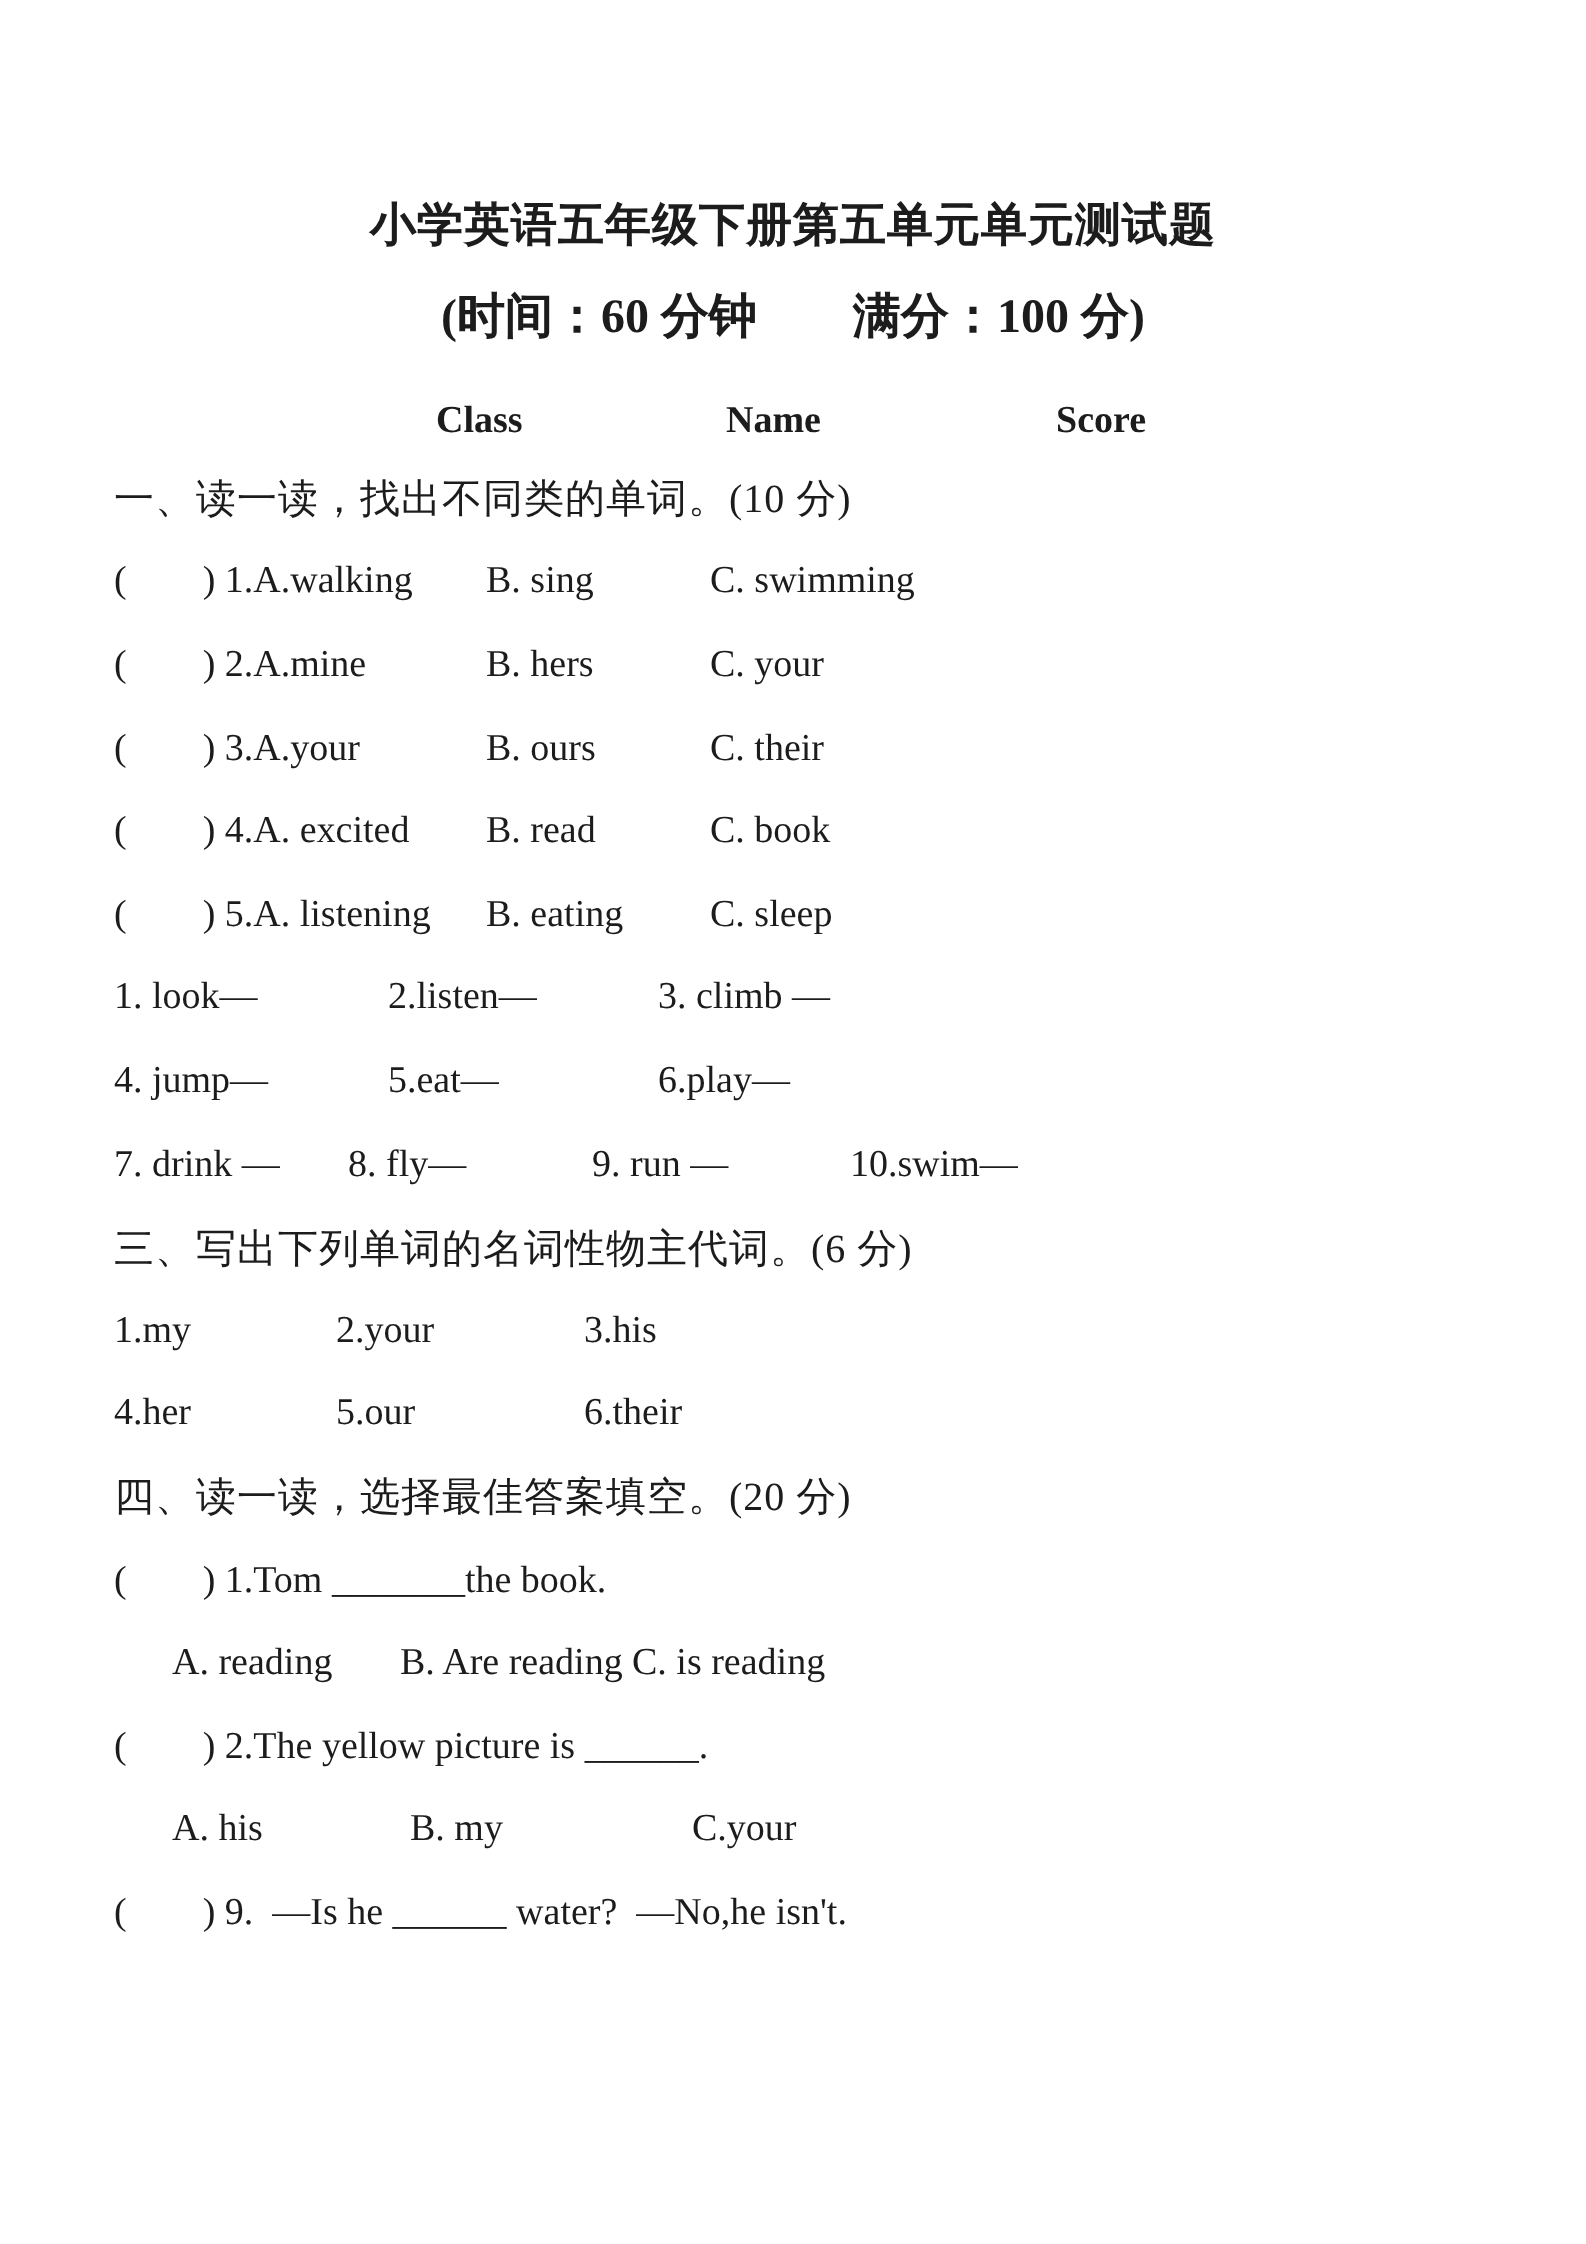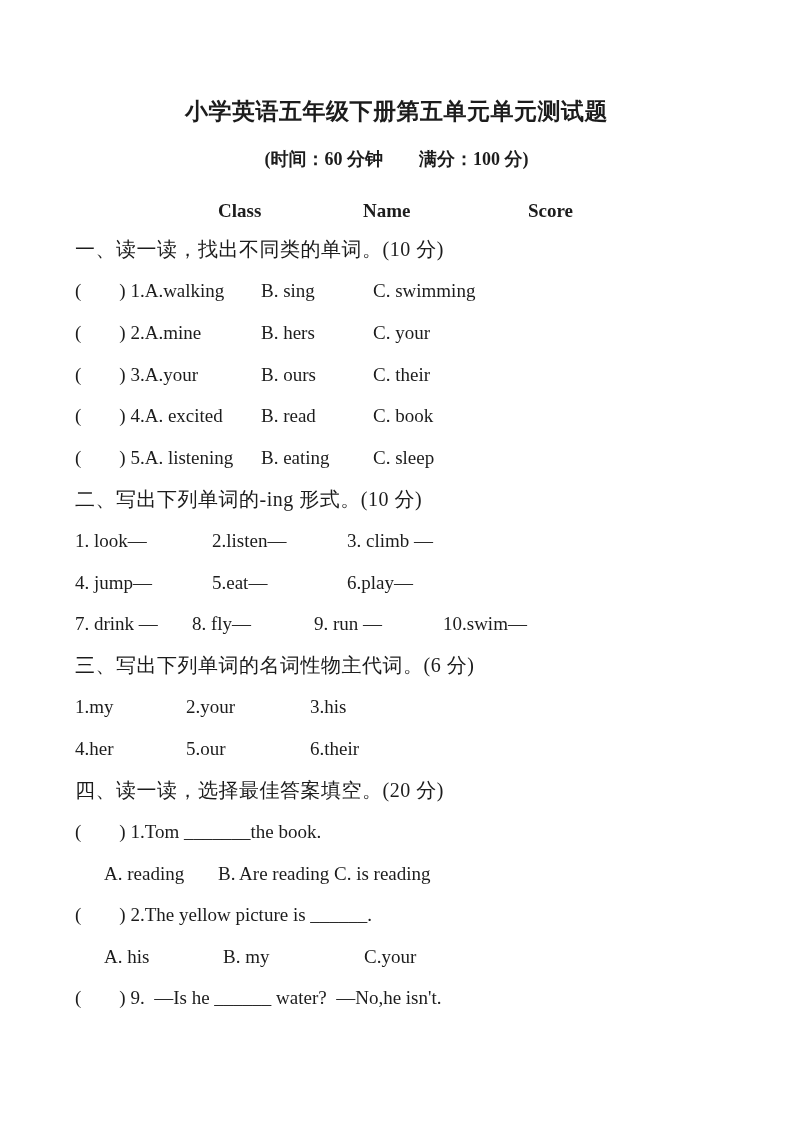--- a/index.html
+++ b/index.html
@@ -15,42 +15,42 @@
     box-sizing: border-box;
     padding-top: 100px;
   }
   .title {
     margin: 0;
     text-align: center;
     font-size: 23px;
     line-height: 26px;
     font-weight: bold;
     letter-spacing: 0.5px;
-    font-family: Liberation Mono, monospace;
   }
   .subtitle {
     margin-top: 21px;
     text-align: center;
-    font-size: 18px;
+    font-size: 24px;
     line-height: 24px;
     font-weight: bold;
   }
   .fields {
     margin-top: 28px;
     padding-left: 218px;
     font-weight: bold;
     font-size: 19px;
     line-height: 24px;
     white-space: pre;
   }
   .fields .fw1 { display: inline-block; width: 145px; }
   .fields .fw2 { display: inline-block; width: 165px; }
   .doc {
     margin-top: 6px;
-    padding-left: 75px;
+    padding-left: 33px;
+    margin-left: 24px;
   }
   .line {
     height: 41.6px;
     display: flex;
     align-items: center;
     white-space: pre;
   }
   .heading {
     font-size: 20px;
     letter-spacing: 0.5px;
@@ -105,21 +105,20 @@
       <span class="cell w186">(        ) 4.A. excited</span>
       <span class="cell w112">B. read</span>
       <span class="cell">C. book</span>
     </div>
     <div class="line">
       <span class="cell w186">(        ) 5.A. listening</span>
       <span class="cell w112">B. eating</span>
       <span class="cell">C. sleep</span>
     </div>
 
-    <div class="line heading">二、写出下列单词的-ing 形式。(10 分)</div>
 
     <div class="line">
       <span class="cell w137">1. look—</span>
       <span class="cell w135">2.listen—</span>
       <span class="cell">3. climb —</span>
     </div>
     <div class="line">
       <span class="cell w137">4. jump—</span>
       <span class="cell w135">5.eat—</span>
       <span class="cell">6.play—</span>

